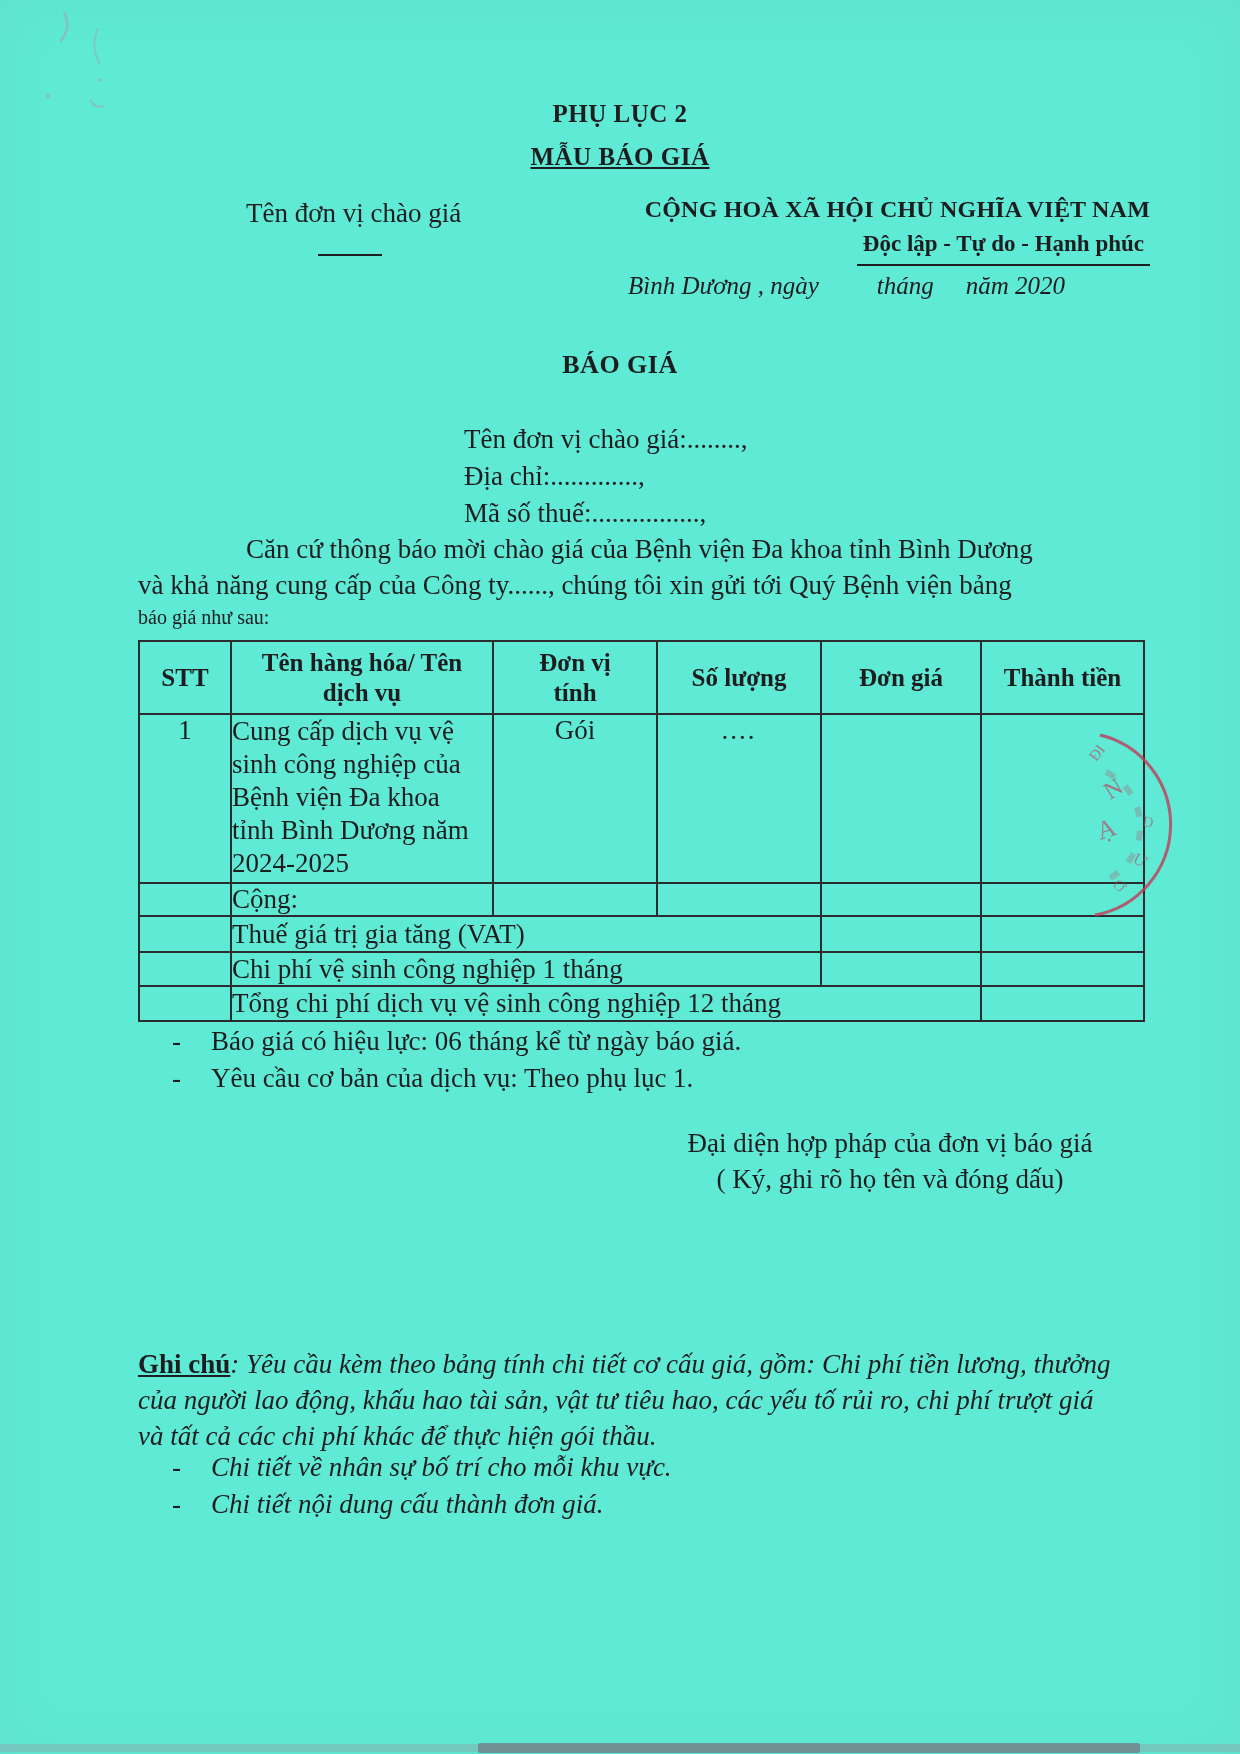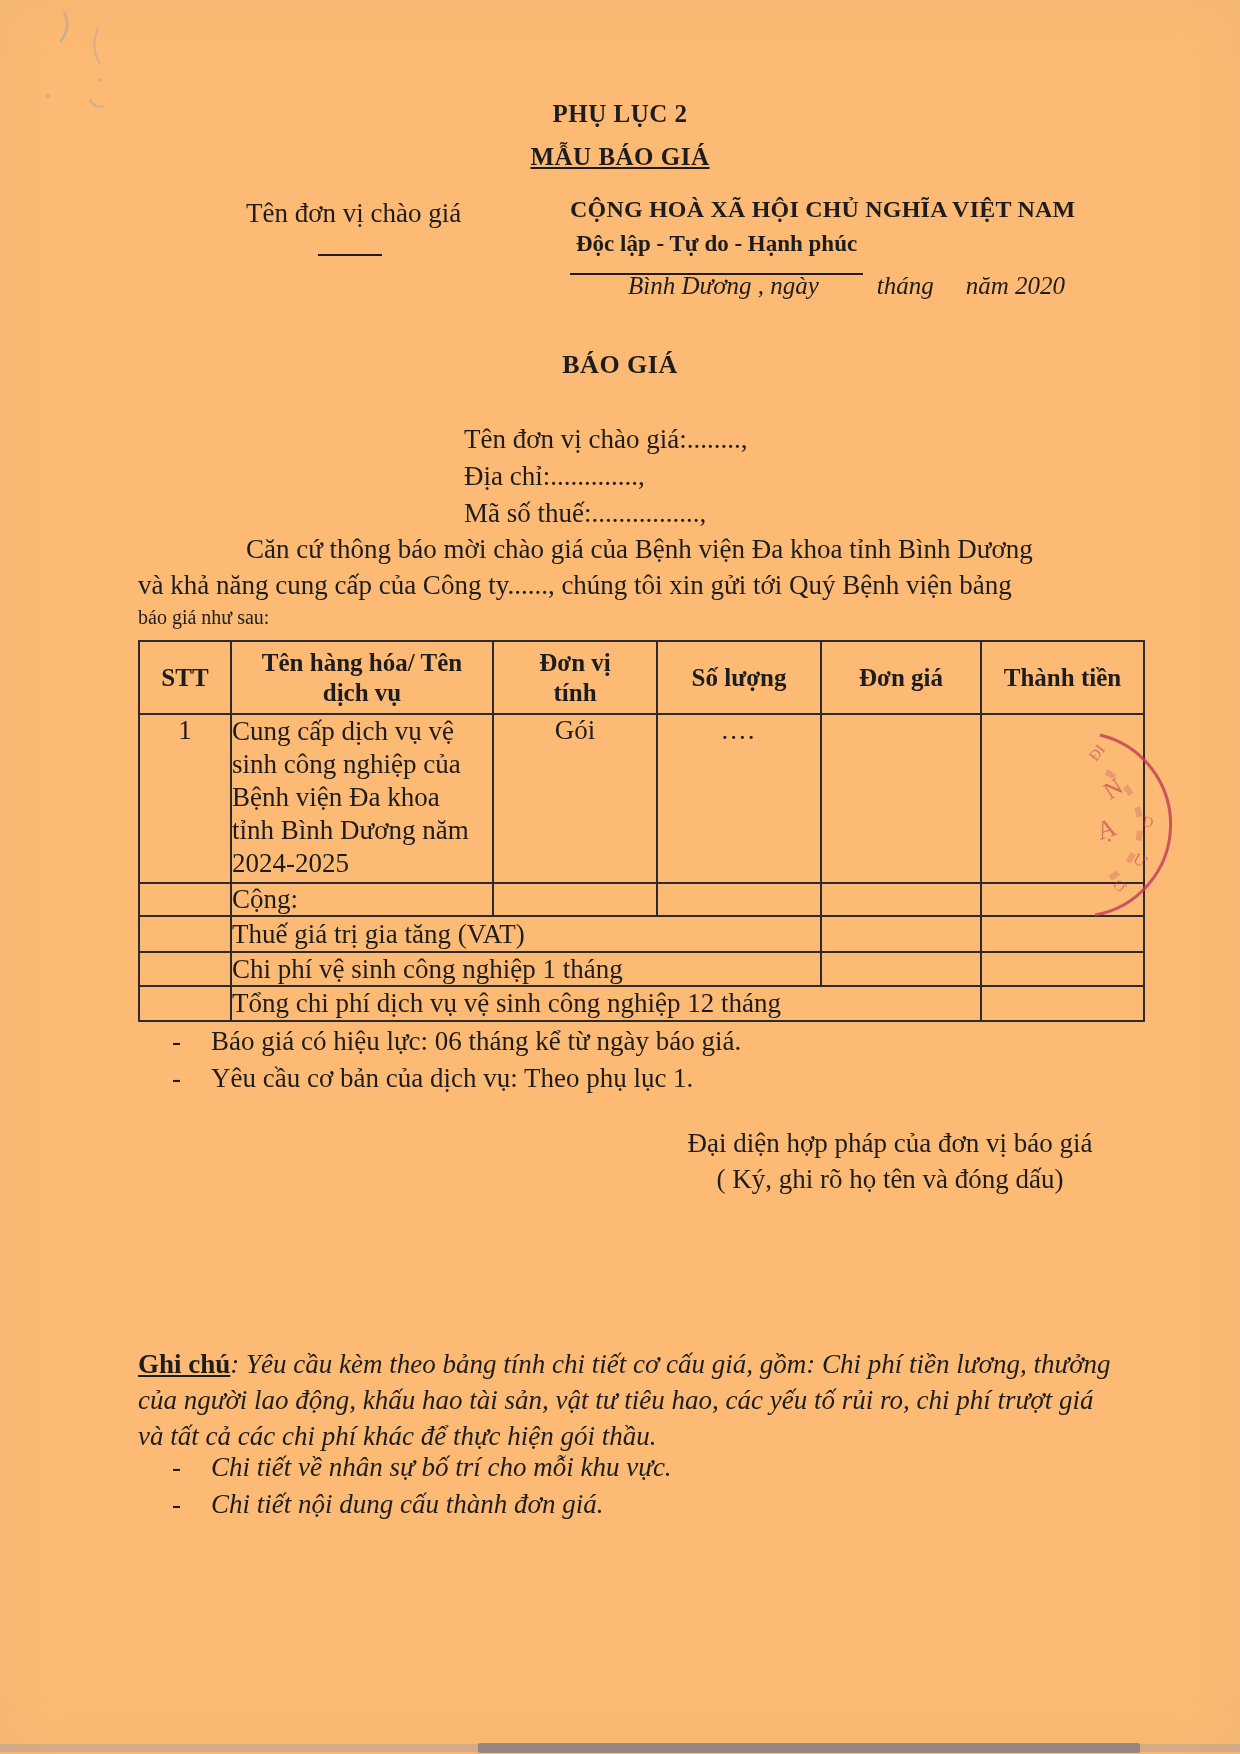--- a/index.html
+++ b/index.html
@@ -1,35 +1,35 @@
 <!DOCTYPE html>
 <html><head>
 <meta charset="utf-8">
 <style>
   html,body{margin:0;padding:0;background:#e8e8e8;}
   .page{
     position:relative;
     width:1240px;height:1754px;
     margin:0 auto;
-    background:#fdba74;
+    background:#5eead4;
     font-family:"Liberation Serif","DejaVu Serif",serif;
     color:#1d1d20;
     overflow:hidden;
     box-shadow:inset 0 0 60px rgba(120,120,125,.08);
   }
   .abs{position:absolute;}
   .center{text-align:center;}
   .title-appendix{left:0;top:100px;width:1240px;font-size:25px;font-weight:bold;letter-spacing:.5px;}
   .title-form{left:0;top:143px;width:1240px;font-size:25px;font-weight:bold;letter-spacing:.5px;text-decoration:underline;}
   .unit-label{left:246px;top:198px;font-size:27px;}
   .unit-underline{left:318px;top:254px;width:64px;height:2px;background:#1d1d20;}
-  .motto-block{left:570px;top:196px;width:580px;text-align:left;}
+  .motto-block{left:570px;top:196px;width:580px;text-align:right;}
   .motto1{font-size:24px;font-weight:bold;white-space:nowrap;letter-spacing:.2px;}
   .motto2-wrap{margin-top:8px;}
-  .motto2{display:inline-block;font-size:23px;font-weight:bold;border-bottom:2px solid #1d1d20;padding:0 6px 16px 6px;}
+  .motto2{display:inline-block;font-size:23px;font-weight:bold;border-bottom:2px solid #1d1d20;padding:0 6px 7px 6px;}
   .dateline{left:628px;top:272px;font-size:25px;font-style:italic;white-space:nowrap;}
   .dateline .gap1{display:inline-block;width:58px;}
   .dateline .gap2{display:inline-block;width:32px;}
   .doc-title{left:0;top:350px;width:1240px;font-size:26px;font-weight:bold;letter-spacing:.5px;}
   .fld{font-size:27px;left:464px;}
   .fld-unit{top:424px;}
   .fld-address{top:461px;}
   .fld-tax{top:498px;}
   .para-l1{left:246px;top:534px;font-size:27px;}
   .para-l2{left:138px;top:570px;font-size:27px;}

